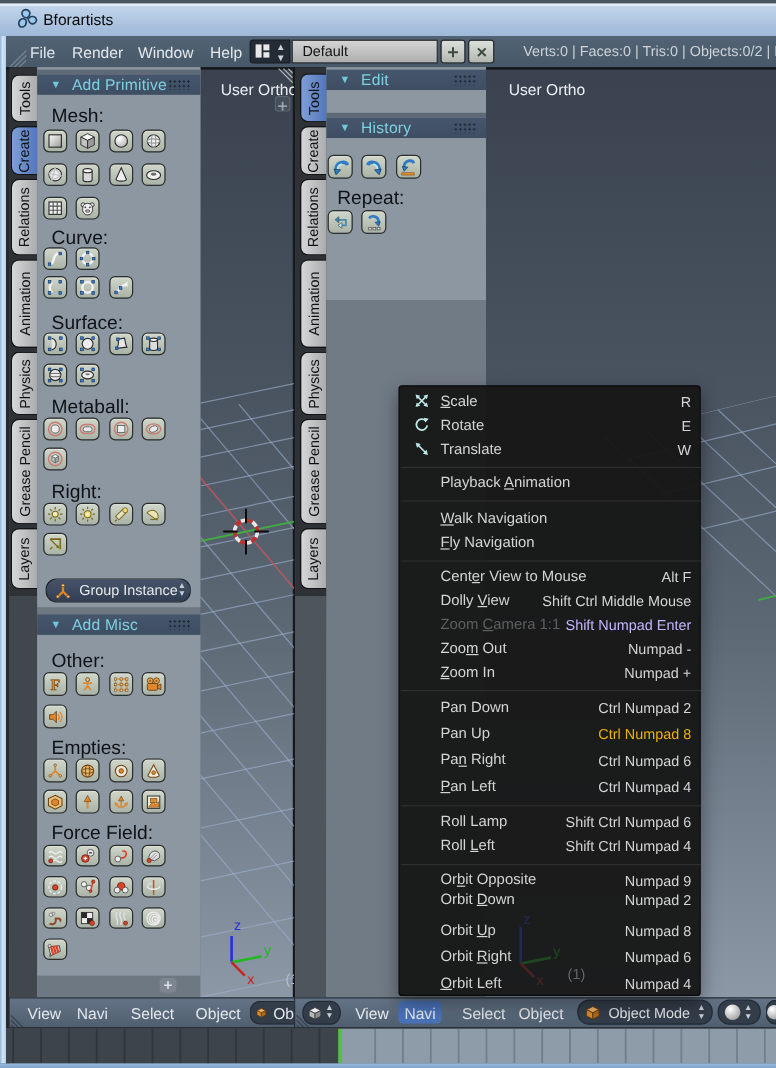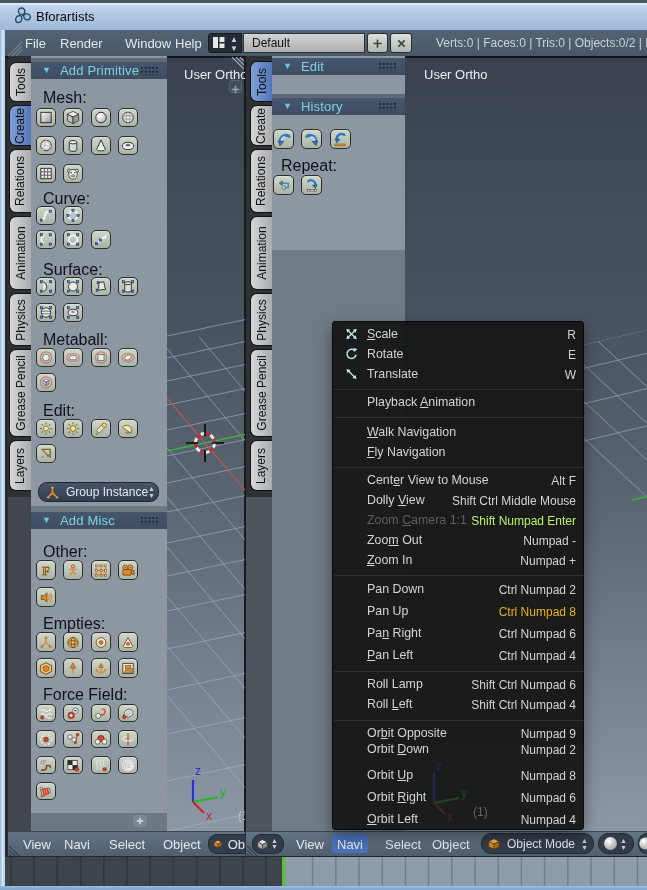--- a/index.html
+++ b/index.html
@@ -31,21 +31,21 @@
       </g>
     </svg></div>
 <div class="abs" style="left:36px;top:9px;font-size:13px;color:#0a0a0a">Bforartists</div>
 <div class="abs" style="left:0;top:30px;width:5px;height:856px;background:linear-gradient(90deg,#8fb2d8,#d4e6f6 45%,#b5cfe8)"></div>
 <div class="abs" style="left:0;top:886px;width:647px;height:4px;background:linear-gradient(#9cbede,#7da3cc)"></div>
 <div class="abs" style="left:5px;top:30px;width:3px;height:856px;background:#26282a"></div>
 <div class="abs" style="left:5px;top:30px;width:642px;height:26px;background:linear-gradient(#51627427,#51627427),linear-gradient(#506174,#44556715)"></div>
 <div class="abs" style="left:5px;top:30px;width:642px;height:26px;background:linear-gradient(#526375,#475868)">
     <div class="hitem" style="left:20px">File</div>
     <div class="hitem" style="left:55px">Render</div>
-    <div class="hitem" style="left:120px">Window</div>
+    <div class="hitem" style="left:110px">Window</div>
     <div class="hitem" style="left:170px">Help</div>
   </div>
 <div class="abs" style="left:208px;top:33px;width:34px;height:20px;background:#232b35;border:1px solid #171c23;border-radius:3px 0 0 3px">
     <svg width="14" height="14" viewBox="0 0 14 14" style="position:absolute;left:3px;top:2px">
       <rect x="1" y="1" width="5" height="11" fill="#e8e8e8"></rect>
       <rect x="7.5" y="1" width="5" height="5" fill="#e8e8e8"></rect>
       <rect x="7.5" y="7.5" width="5" height="4.5" fill="#e8e8e8"></rect>
     </svg>
     <div style="position:absolute;right:3px;top:1px;font-size:8px;color:#cfd4da;line-height:9px">▲<br>▼</div>
   </div>
@@ -395,21 +395,21 @@
     </svg>
   </div>
 <div class="btn" style="left:36px;top:373px;width:20px;height:19px">
     <svg width="16" height="15" viewBox="0 0 16 16">
       <circle cx="8" cy="8" r="6" fill="none" stroke="#c97b74" stroke-width="1.2"></circle>
       <polygon points="8,4 11,5.7 8,7.4 5,5.7" fill="#f2f2f2" stroke="#555" stroke-width="0.6"></polygon>
       <polygon points="5,5.7 8,7.4 8,11.4 5,9.7" fill="#c8c8c8" stroke="#555" stroke-width="0.6"></polygon>
       <polygon points="11,5.7 8,7.4 8,11.4 11,9.7" fill="#a8a8a8" stroke="#555" stroke-width="0.6"></polygon>
     </svg>
   </div>
-<div class="lbl" style="left:43px;top:402px">Edit:</div>
+<div class="lbl" style="left:43px;top:402px">Right:</div>
 <div class="btn" style="left:36.0px;top:419px;width:20px;height:19px">
     <svg width="16" height="15" viewBox="0 0 16 16">
       <circle cx="8" cy="8" r="2.6" fill="#f6ecb0" stroke="#7a6a20" stroke-width="0.9"></circle>
       <g stroke="#7a6a20" stroke-width="1.1">
         <path d="M12.2,8.0 L14.4,8.0"></path>
         <path d="M3.8,8.0 L1.5999999999999996,8.0"></path>
         <path d="M8.0,12.2 L8.0,14.4"></path>
         <path d="M8.0,3.8 L8.0,1.5999999999999996"></path>
         <path d="M10.982,10.982 L12.544,12.544"></path>
         <path d="M5.018000000000001,10.982 L3.4560000000000004,12.544"></path>
@@ -940,21 +940,21 @@
     <div class="mrow" style="top:148px">
       <span class="mtext" style="color:#d4d4d4">Cent<u>e</u>r View to Mouse</span>
       <span class="mshort" style="color:#d4d4d4">Alt F</span>
     </div>
     <div class="mrow" style="top:168px">
       <span class="mtext" style="color:#d4d4d4">Dolly <u>V</u>iew</span>
       <span class="mshort" style="color:#d4d4d4">Shift Ctrl Middle Mouse</span>
     </div>
     <div class="mrow" style="top:188px">
       <span class="mtext" style="color:#5e5e5e">Zoom <u>C</u>amera 1:1</span>
-      <span class="mshort" style="color:#bef264">Shift Numpad Enter</span>
+      <span class="mshort" style="color:#c4b5fd">Shift Numpad Enter</span>
     </div>
     <div class="mrow" style="top:208px">
       <span class="mtext" style="color:#d4d4d4">Zoo<u>m</u> Out</span>
       <span class="mshort" style="color:#d4d4d4">Numpad -</span>
     </div>
     <div class="mrow" style="top:228px">
       <span class="mtext" style="color:#d4d4d4"><u>Z</u>oom In</span>
       <span class="mshort" style="color:#d4d4d4">Numpad +</span>
     </div>
     <div class="msep" style="top:253px"></div>

